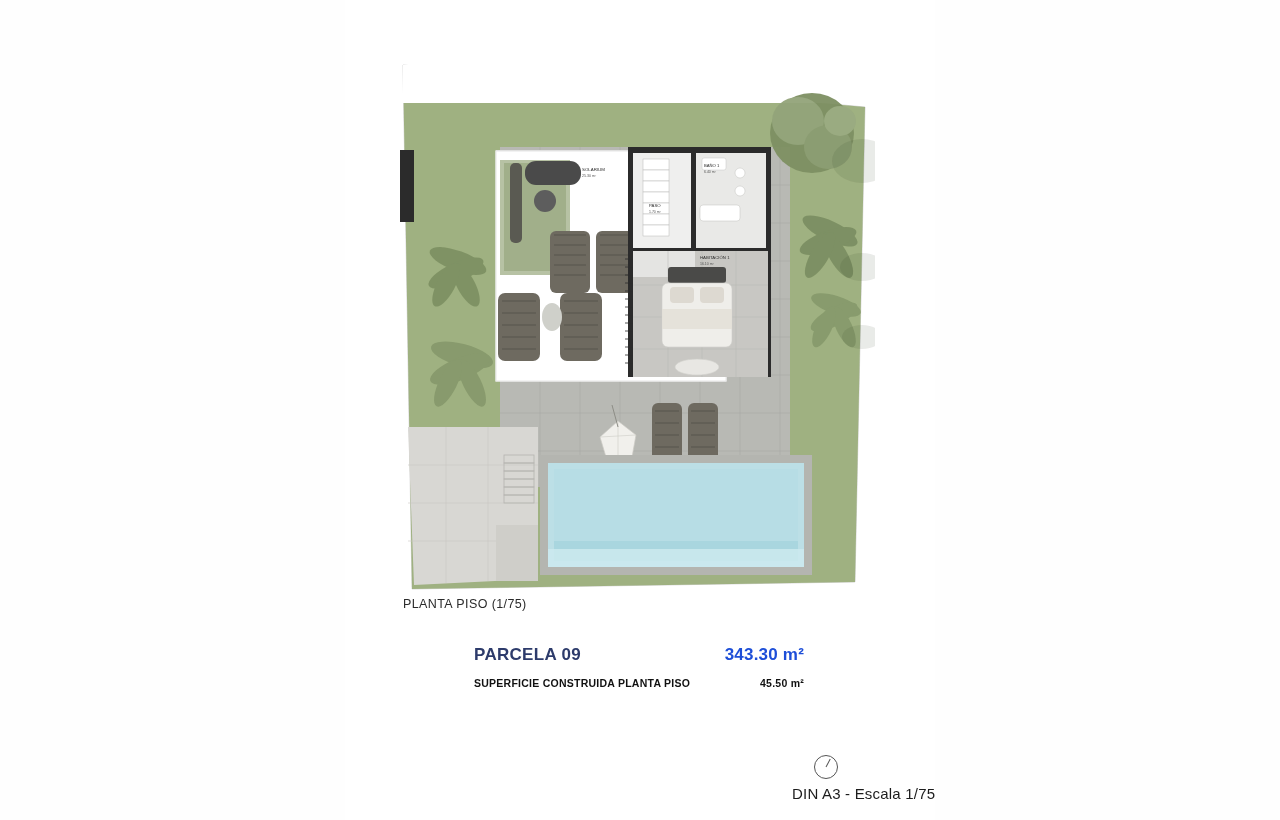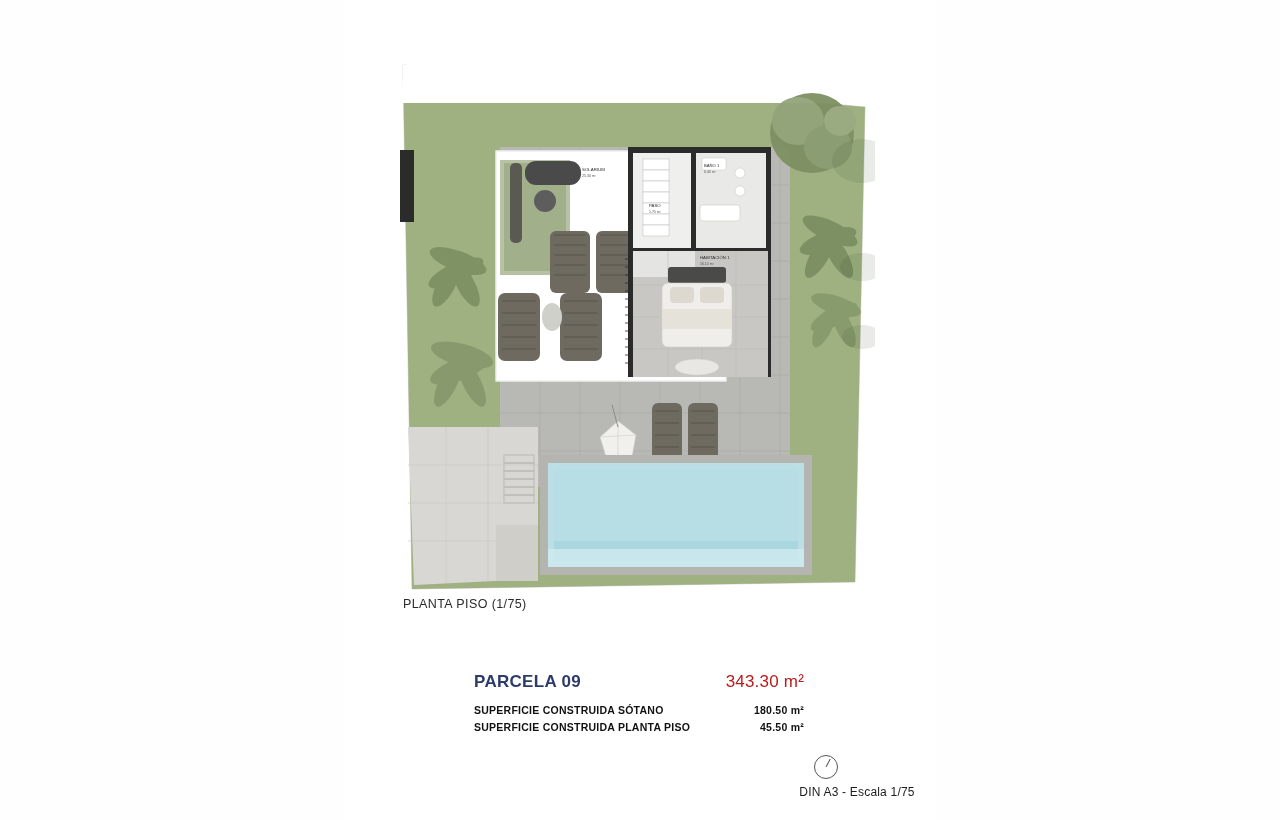--- a/index.html
+++ b/index.html
@@ -56,39 +56,39 @@
     top: 597px;
     font-size: 12.5px;
     letter-spacing: 0.4px;
     color: #2b2b2b;
   }
 
   
   .info-block {
     position: absolute;
     left: 474px;
-    top: 672px;
+    top: 645px;
     width: 330px;
   }
   .info-head {
     display: flex;
     justify-content: space-between;
     align-items: baseline;
     margin-bottom: 9px;
   }
   .parcel-name {
     font-size: 17px;
     font-weight: bold;
     color: #2d3b6b;
     letter-spacing: 0.3px;
   }
   .parcel-area {
     font-size: 17px;
-    font-weight: normal;
-    color: #b91c1c;
+    font-weight: bold;
+    color: #1d4ed8;
     letter-spacing: 0.2px;
   }
   .info-row {
     display: flex;
     justify-content: space-between;
     align-items: baseline;
     font-size: 10.5px;
     color: #111111;
     letter-spacing: 0.25px;
     line-height: 16px;
@@ -121,21 +121,21 @@
   .north-needle {
     position: absolute;
     left: 50%; top: 50%;
     width: 1px;
     height: 9px;
     background: #555;
     transform-origin: 50% 100%;
     transform: translate(-50%, -100%) rotate(28deg);
   }
   .scale-text {
-    font-size: 12px;
+    font-size: 15px;
     color: #1c1c1c;
     letter-spacing: 0.2px;
     white-space: nowrap;
   }
 
   
   text { font-family: "Liberation Sans", sans-serif; }
 </style>
 </head>
 <body>
@@ -400,24 +400,20 @@
 
   <div class="plan-caption">PLANTA PISO (1/75)</div>
 
   <div class="info-block">
     <div class="info-head">
       <span class="parcel-name">PARCELA 09</span>
       <span class="parcel-area">343.30 m²</span>
     </div>
 
     <div class="info-row">
-      <span class="lbl">SUPERFICIE CONSTRUIDA SÓTANO</span>
-      <span class="val">180.50 m²</span>
-    </div>
-    <div class="info-row">
       <span class="lbl">SUPERFICIE CONSTRUIDA PLANTA PISO</span>
       <span class="val">45.50 m²</span>
     </div>
   </div>
 
   <div class="scale-block">
     <div class="north-circle">
       <div class="north-needle"></div>
     </div>
     <div class="scale-text">DIN A3 - Escala 1/75</div>

